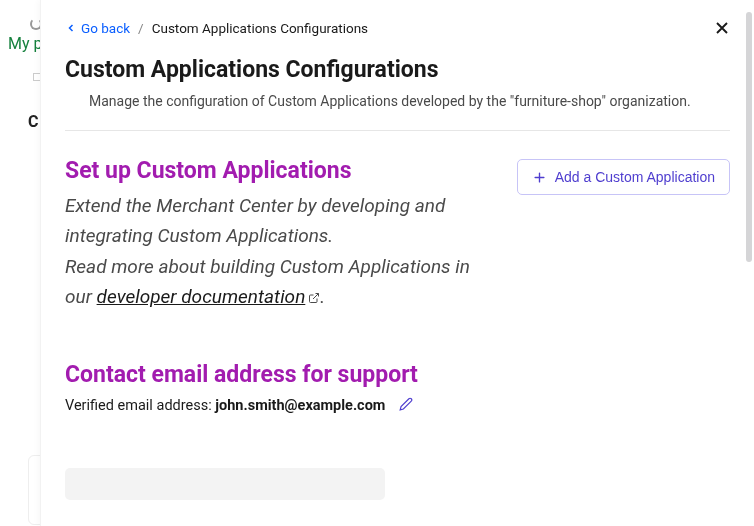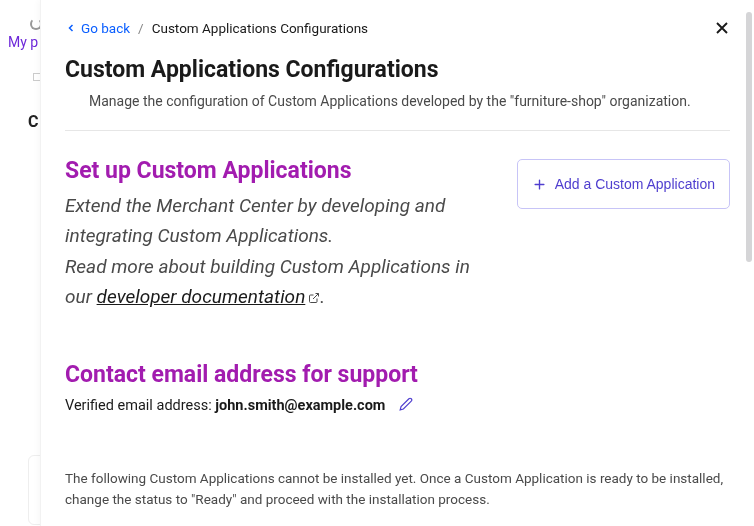--- a/index.html
+++ b/index.html
@@ -18,22 +18,22 @@
       top: 0;
       width: 60px;
       height: 100%;
       background: #fff;
       border-right: 1px solid #e5e5e5;
     }
     .bg-text {
       position: absolute;
       left: 8px;
       top: 34px;
-      font-size: 14px;
-      color: #6d28d9;
+      font-size: 16px;
+      color: #15803d;
       white-space: nowrap;
       text-align: right;
     }
     .bg-icon1 {
       position: absolute;
       left: 30px;
       top: 18px;
       width: 12px; height: 12px;
       border: 2px solid #999; border-radius: 50%;
       border-top-color: transparent;
@@ -108,21 +108,21 @@
       font-size:19px; color:#4a4a4a; line-height:1.6;font-style:italic;
     }
     .doc-link {
       color:#1a1a1a; text-decoration:underline;
     }
     .ext-icon { width:12px; height:12px; margin-left:3px; vertical-align:-1px; }
 
     .add-app-btn {
       display:flex; align-items:center; gap:8px;
       border:1px solid #c7c4f7; background:#fff; color:#4f3ecf;
-      padding:16px 14px; border-radius:5px; font-size:14px; font-weight:500;
+      padding:9px 14px; border-radius:5px; font-size:14px; font-weight:500;
       cursor:pointer; white-space:nowrap;
       margin-top:2px;
     }
     .add-app-btn svg { width:15px; height:15px; stroke:#4f3ecf; }
 
     .contact-block { margin-top:48px; }
     .email-line { font-size:14.5px; color:#1a1a1a; display:flex; align-items:center; gap:12px;}
     .email-line .email-value { font-weight:700; }
     .edit-email-btn {
       background:none; border:none; cursor:pointer; color:#4f3ecf; padding:2px;
@@ -203,21 +203,20 @@
         </span>
         <button class="edit-email-btn">
           <svg viewBox="0 0 24 24" fill="none" stroke="#4f3ecf" stroke-width="2">
               <path d="M17 3a2.8 2.8 0 1 1 4 4L7.5 20.5 2 22l1.5-5.5L17 3z"></path>
             </svg>
         </button>
       </div>
     </div>
 
     <div class="configured-block">
-      <p class="configured-desc">The following Custom Applications cannot be installed yet. Once a Custom Application is ready to be installed, change the status to "Ready" and proceed with the installation process.</p>
 
       <div class="app-card">
         
         
       </div>
     </div>
 
   </div>
 </div>
 

